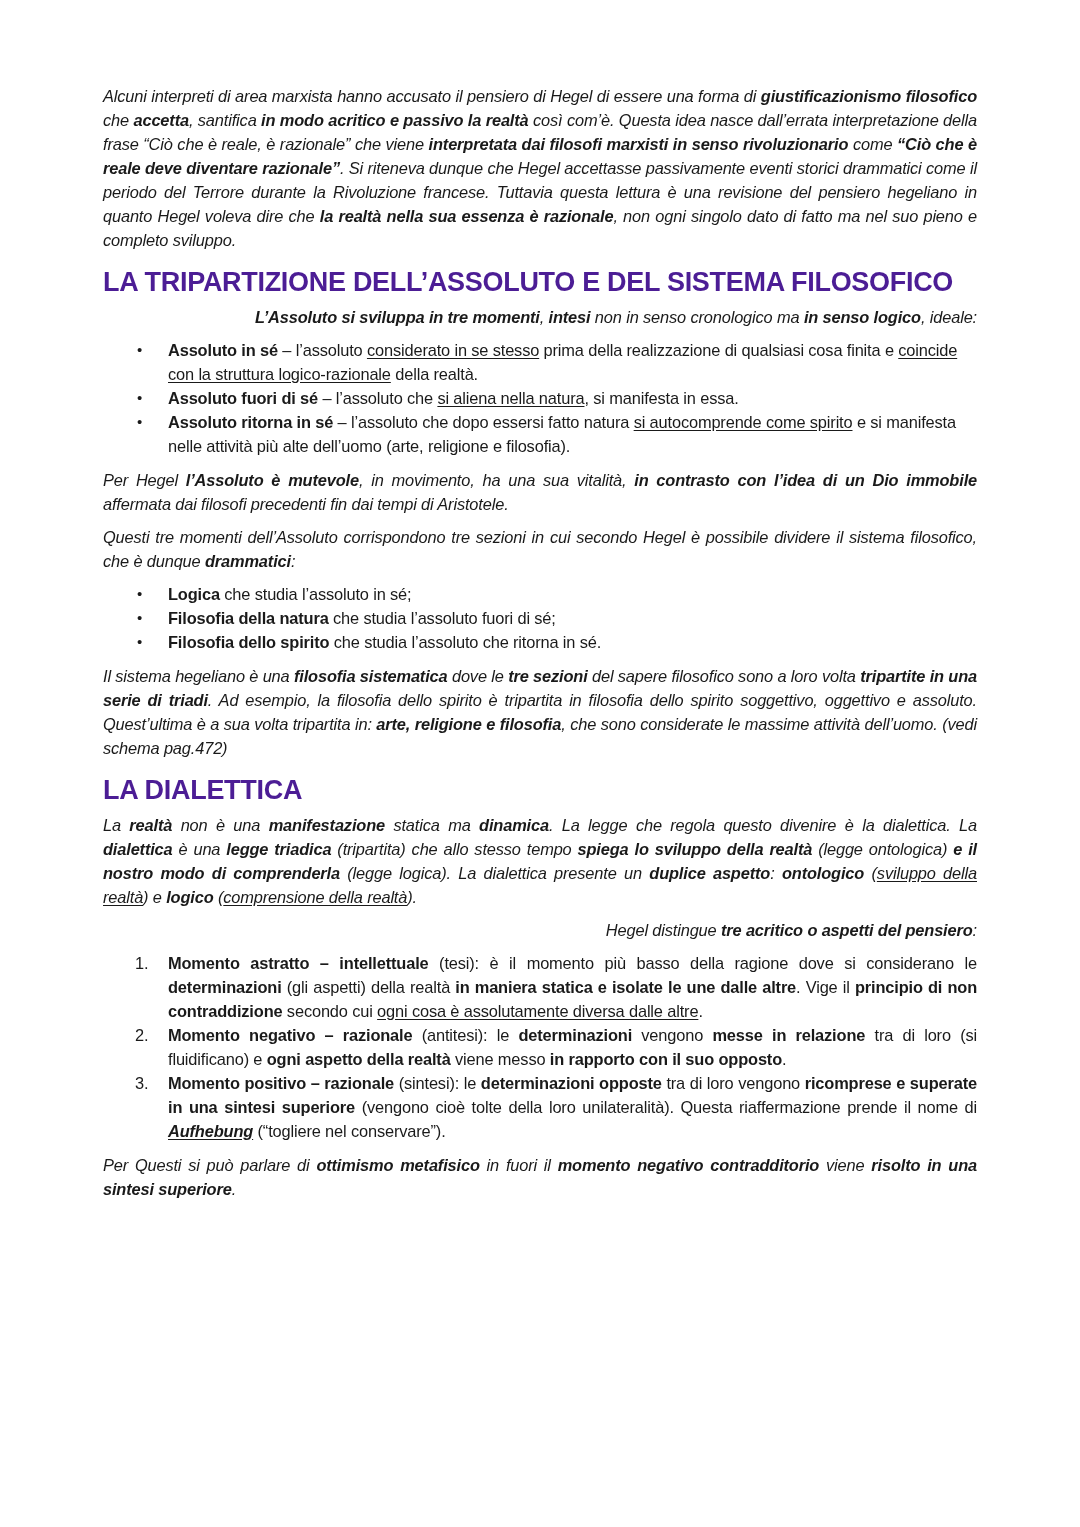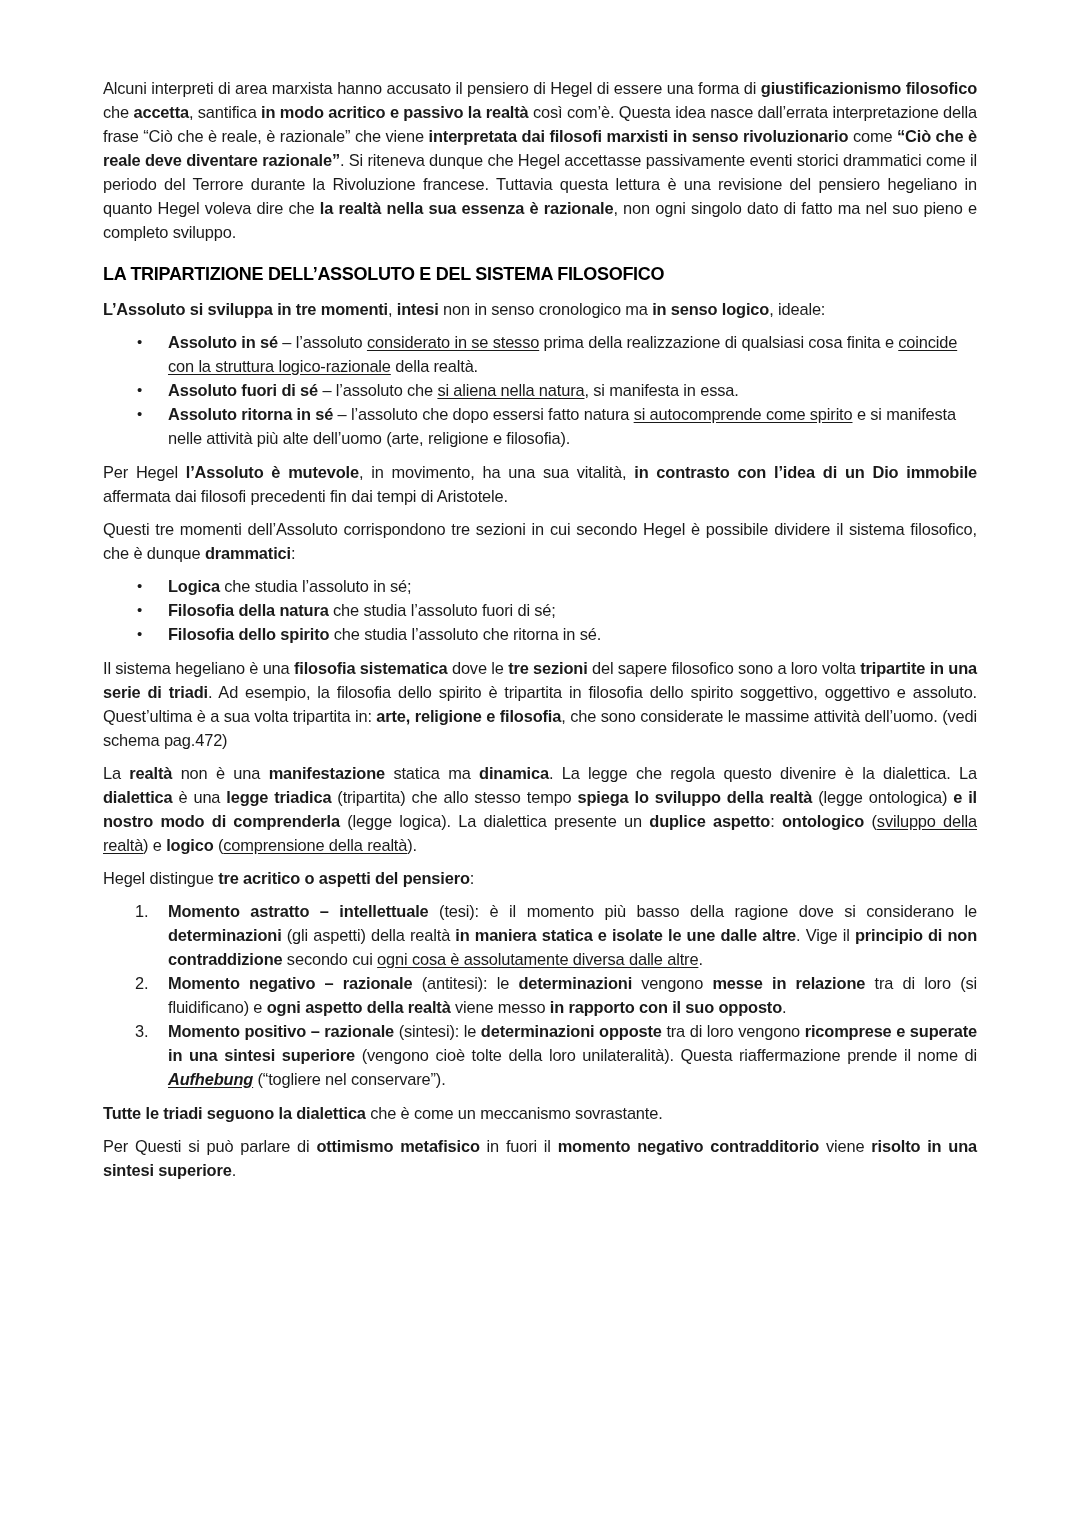--- a/index.html
+++ b/index.html
@@ -3,26 +3,26 @@
 <meta charset="utf-8">
 <style>
   html, body { margin: 0; padding: 0; background: #ffffff; }
   body { width: 1080px; height: 1527px; overflow: hidden; position: relative; }
   .page {
     position: absolute; left: 103px; top: 76px; width: 874px;
     font-family: "Liberation Sans", sans-serif;
     font-size: 16.4px; line-height: 24px; color: #1a1a1a;
     letter-spacing: -0.15px;
   }
-  .para { margin: 0 0 9px 0; text-align: justify; }
-  .para.left { text-align: left; }
+  .para { margin: 8px 0 9px 0; text-align: justify; font-style: italic; }
+  .para.left { text-align: right; }
   h2 {
     font-family: "Liberation Sans", sans-serif;
-    font-size: 18px; line-height: 26px; font-weight: bold;
-    margin: 17px 0 10px 0; color: #000000; letter-spacing: -0.3px;
+    font-size: 27px; line-height: 26px; font-weight: bold;
+    margin: 17px 0 10px 0; color: #4c1d95; letter-spacing: -0.3px;
   }
   ul.bullets { list-style: none; margin: 0 0 10px 0; padding: 0 0 0 65px; }
   ul.bullets li { position: relative; text-align: left; }
   ul.bullets li .bullet {
     position: absolute; left: -31px; top: 0; font-size: 15px;
   }
   ol.numbered { list-style: none; margin: 0 0 10px 0; padding: 0 0 0 65px; }
   ol.numbered li { position: relative; text-align: justify; }
   ol.numbered li .num { position: absolute; left: -33px; top: 0; }
   .b { font-weight: bold; }
@@ -51,28 +51,28 @@
   <p class="para"><span>Questi tre momenti dell’Assoluto corrispondono tre sezioni in cui secondo Hegel è possibile dividere il sistema filosofico, che è dunque </span><span class="b">drammatici</span><span>:</span></p>
 
   <ul class="bullets">
       <li><span class="bullet">•</span><span class="b">Logica</span><span> che studia l’assoluto in sé;</span></li>
       <li><span class="bullet">•</span><span class="b">Filosofia della natura</span><span> che studia l’assoluto fuori di sé;</span></li>
       <li><span class="bullet">•</span><span class="b">Filosofia dello spirito</span><span> che studia l’assoluto che ritorna in sé.</span></li>
     </ul>
 
   <p class="para"><span>Il sistema hegeliano è una </span><span class="b">filosofia sistematica</span><span> dove le </span><span class="b">tre sezioni</span><span> del sapere filosofico sono a loro volta </span><span class="b">tripartite in una serie di triadi</span><span>. Ad esempio, la filosofia dello spirito è tripartita in filosofia dello spirito soggettivo, oggettivo e assoluto. Quest’ultima è a sua volta tripartita in: </span><span class="b">arte, religione e filosofia</span><span>, che sono considerate le massime attività dell’uomo. (vedi schema pag.472)</span></p>
 
+  <h2>LA DIALETTICA</h2>
 
   <p class="para"><span>La </span><span class="b">realtà</span><span> non è una </span><span class="b">manifestazione</span><span> statica ma </span><span class="b">dinamica</span><span>. La legge che regola questo divenire è la dialettica.  La </span><span class="b">dialettica</span><span> è una </span><span class="b">legge triadica</span><span> (tripartita) che allo stesso tempo </span><span class="b">spiega lo sviluppo della realtà</span><span> (legge ontologica) </span><span class="b">e il nostro modo di comprenderla</span><span> (legge logica). La dialettica presente un </span><span class="b">duplice aspetto</span><span>: </span><span class="b">ontologico</span><span> (</span><span class="u">sviluppo della realtà</span><span>) e </span><span class="b">logico</span><span> (</span><span class="u">comprensione della realtà</span><span>).</span></p>
 
   <p class="para left"><span>Hegel distingue </span><span class="b">tre acritico o aspetti del pensiero</span><span>:</span></p>
 
   <ol class="numbered">
       <li><span class="num">1.</span><span class="b">Momento astratto – intellettuale</span><span> (tesi): è il momento più basso della ragione dove si considerano le </span><span class="b">determinazioni</span><span> (gli aspetti) della realtà </span><span class="b">in maniera statica e isolate le une dalle altre</span><span>. Vige il </span><span class="b">principio di non contraddizione</span><span> secondo cui </span><span class="u">ogni cosa è assolutamente diversa dalle altre</span><span>.</span></li>
       <li><span class="num">2.</span><span class="b">Momento negativo – razionale</span><span> (antitesi): le </span><span class="b">determinazioni</span><span> vengono </span><span class="b">messe in relazione</span><span> tra di loro (si fluidificano) e </span><span class="b">ogni aspetto della realtà</span><span> viene messo </span><span class="b">in rapporto con il suo opposto</span><span>.</span></li>
       <li><span class="num">3.</span><span class="b">Momento positivo – razionale</span><span> (sintesi): le </span><span class="b">determinazioni opposte</span><span> tra di loro vengono </span><span class="b">ricomprese e superate in una sintesi superiore</span><span> (vengono cioè tolte della loro unilateralità). Questa riaffermazione prende il nome di </span><span class="b u i">Aufhebung</span><span> (“togliere nel conservare”).</span></li>
     </ol>
 
-  <p class="para left"><span class="b">Tutte le triadi seguono la dialettica</span><span> che è come un meccanismo sovrastante.</span></p>
 
   <p class="para"><span>Per Questi si può parlare di </span><span class="b">ottimismo metafisico</span><span> in fuori il </span><span class="b">momento negativo contradditorio</span><span> viene </span><span class="b">risolto in una sintesi superiore</span><span>.</span></p>
 
 </div>
 
 </body></html>

